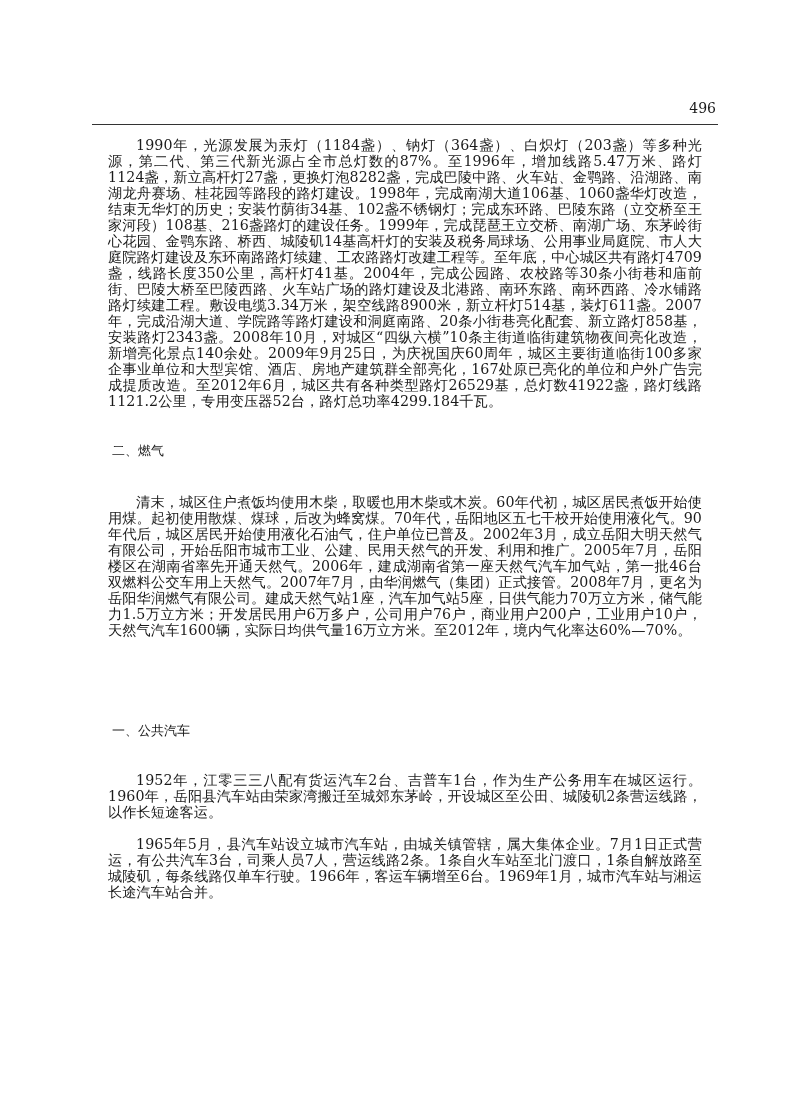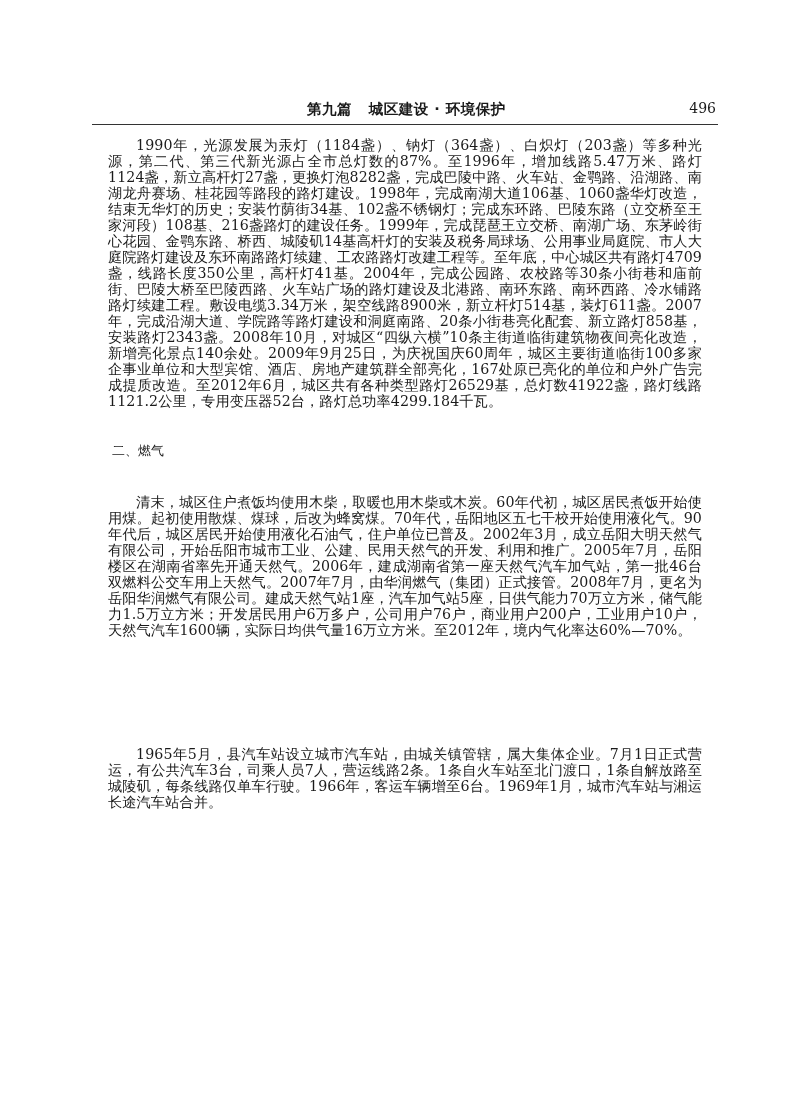--- a/index.html
+++ b/index.html
@@ -15,32 +15,33 @@
           text-align: justify; text-justify: inter-character; letter-spacing: 0.1px; }
   .subhead { font-family: "DejaVu Sans", sans-serif; font-size: 13px; margin: 0;
              padding-left: 20px; line-height: 26.5px; }
   .section-title { font-family: "DejaVu Sans", sans-serif; font-weight: bold; font-size: 21px;
                    text-align: center; margin: 0; line-height: 30px; white-space: pre; }
 </style>
 </head>
 <body>
 
 <div class="page-header">
-  <span class="header-title">第九篇   城区建设 · 环境保护</span>
   <span class="page-number">496</span>
 </div>
 
 <div class="content">
   <p class="para">1990年，光源发展为汞灯（1184盏）、钠灯（364盏）、白炽灯（203盏）等多种光源，第二代、第三代新光源占全市总灯数的87%。至1996年，增加线路5.47万米、路灯1124盏，新立高杆灯27盏，更换灯泡8282盏，完成巴陵中路、火车站、金鹗路、沿湖路、南湖龙舟赛场、桂花园等路段的路灯建设。1998年，完成南湖大道106基、1060盏华灯改造，结束无华灯的历史；安装竹荫街34基、102盏不锈钢灯；完成东环路、巴陵东路（立交桥至王家河段）108基、216盏路灯的建设任务。1999年，完成琵琶王立交桥、南湖广场、东茅岭街心花园、金鹗东路、桥西、城陵矶14基高杆灯的安装及税务局球场、公用事业局庭院、市人大庭院路灯建设及东环南路路灯续建、工农路路灯改建工程等。至年底，中心城区共有路灯4709盏，线路长度350公里，高杆灯41基。2004年，完成公园路、农校路等30条小街巷和庙前街、巴陵大桥至巴陵西路、火车站广场的路灯建设及北港路、南环东路、南环西路、冷水铺路路灯续建工程。敷设电缆3.34万米，架空线路8900米，新立杆灯514基，装灯611盏。2007年，完成沿湖大道、学院路等路灯建设和洞庭南路、20条小街巷亮化配套、新立路灯858基，安装路灯2343盏。2008年10月，对城区“四纵六横”10条主街道临街建筑物夜间亮化改造，新增亮化景点140余处。2009年9月25日，为庆祝国庆60周年，城区主要街道临街100多家企事业单位和大型宾馆、酒店、房地产建筑群全部亮化，167处原已亮化的单位和户外广告完成提质改造。至2012年6月，城区共有各种类型路灯26529基，总灯数41922盏，路灯线路1121.2公里，专用变压器52台，路灯总功率4299.184千瓦。</p>
 
   <div style="height:13px"></div>
   <p class="subhead">二、燃气</p>
   <div style="height:13px"></div>
 
   <p class="para">清末，城区住户煮饭均使用木柴，取暖也用木柴或木炭。60年代初，城区居民煮饭开始使用煤。起初使用散煤、煤球，后改为蜂窝煤。70年代，岳阳地区五七干校开始使用液化气。90年代后，城区居民开始使用液化石油气，住户单位已普及。2002年3月，成立岳阳大明天然气有限公司，开始岳阳市城市工业、公建、民用天然气的开发、利用和推广。2005年7月，岳阳楼区在湖南省率先开通天然气。2006年，建成湖南省第一座天然气汽车加气站，第一批46台双燃料公交车用上天然气。2007年7月，由华润燃气（集团）正式接管。2008年7月，更名为岳阳华润燃气有限公司。建成天然气站1座，汽车加气站5座，日供气能力70万立方米，储气能力1.5万立方米；开发居民用户6万多户，公司用户76户，商业用户200户，工业用户10户，天然气汽车1600辆，实际日均供气量16万立方米。至2012年，境内气化率达60%—70%。</p>
 
   <div style="height:40px"></div>
   <div style="height:24px"></div>
 
+  <p class="subhead">一、公共汽车</p>
   <div style="height:12px"></div>
 
+  <p class="para">1952年，江零三三八配有货运汽车2台、吉普车1台，作为生产公务用车在城区运行。1960年，岳阳县汽车站由荣家湾搬迁至城郊东茅岭，开设城区至公田、城陵矶2条营运线路，以作长短途客运。</p>
   <p class="para">1965年5月，县汽车站设立城市汽车站，由城关镇管辖，属大集体企业。7月1日正式营运，有公共汽车3台，司乘人员7人，营运线路2条。1条自火车站至北门渡口，1条自解放路至城陵矶，每条线路仅单车行驶。1966年，客运车辆增至6台。1969年1月，城市汽车站与湘运长途汽车站合并。</p>
 </div>
 
 </body></html>

